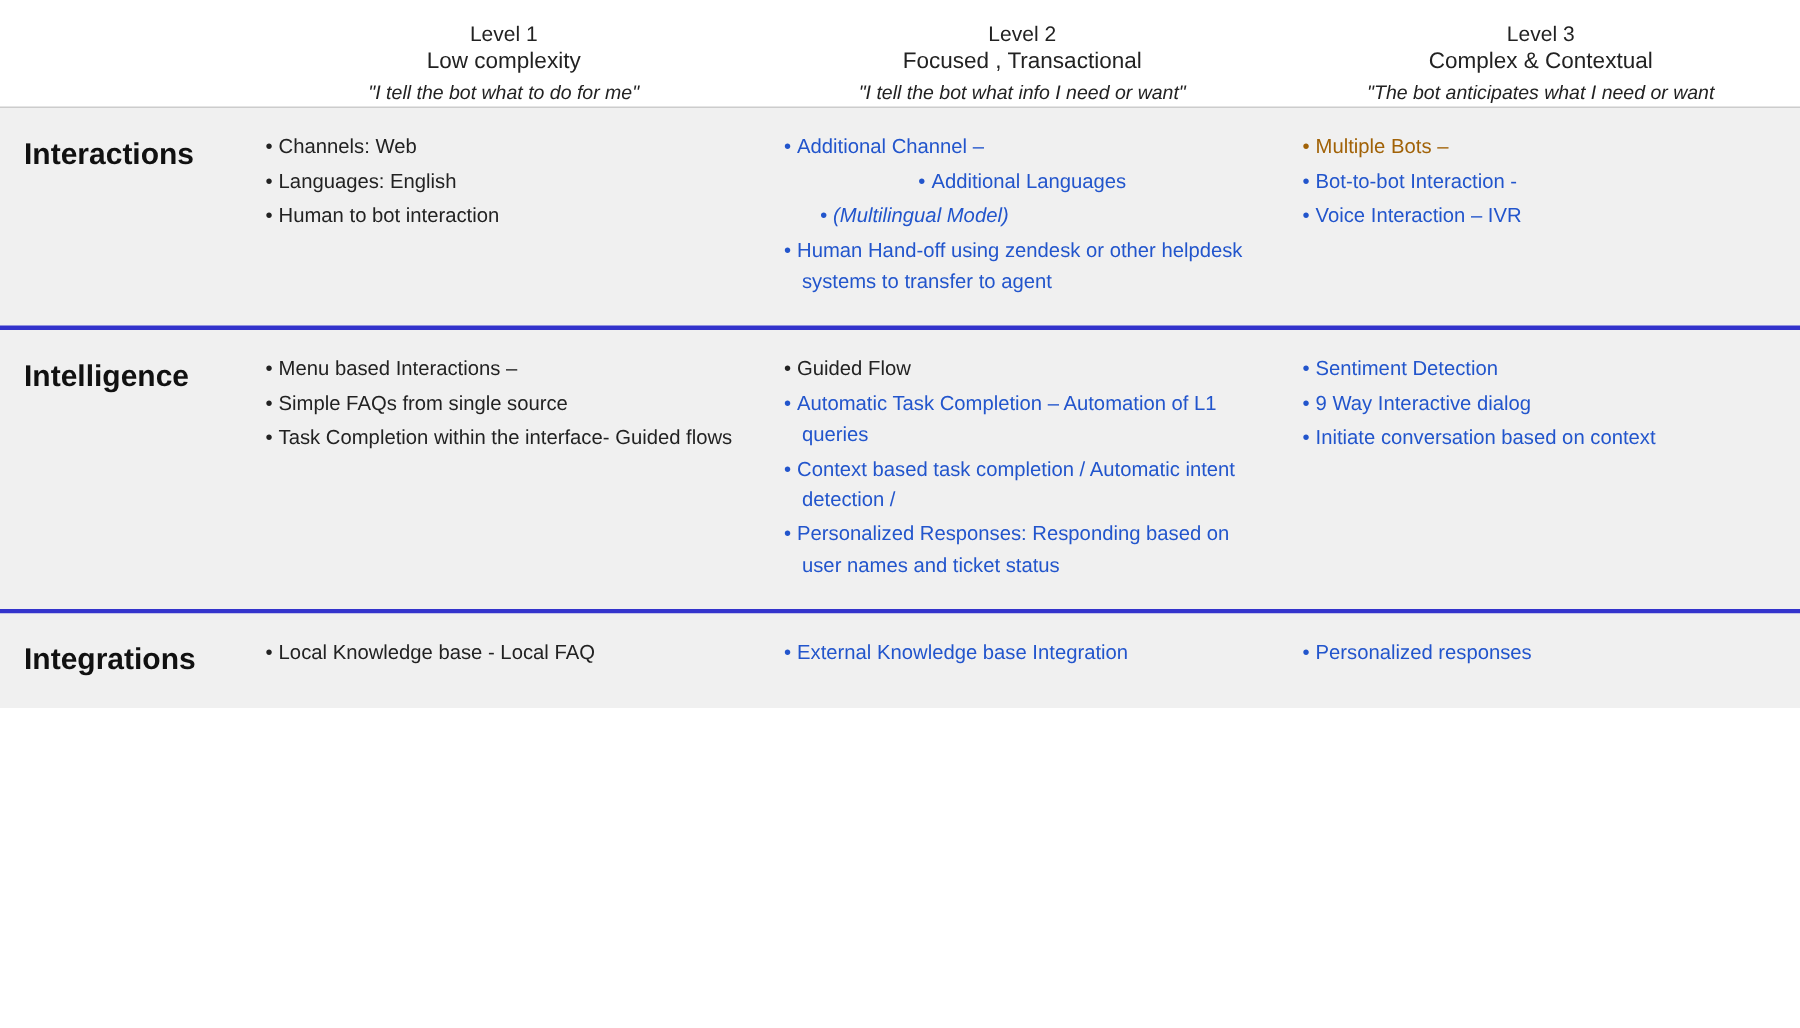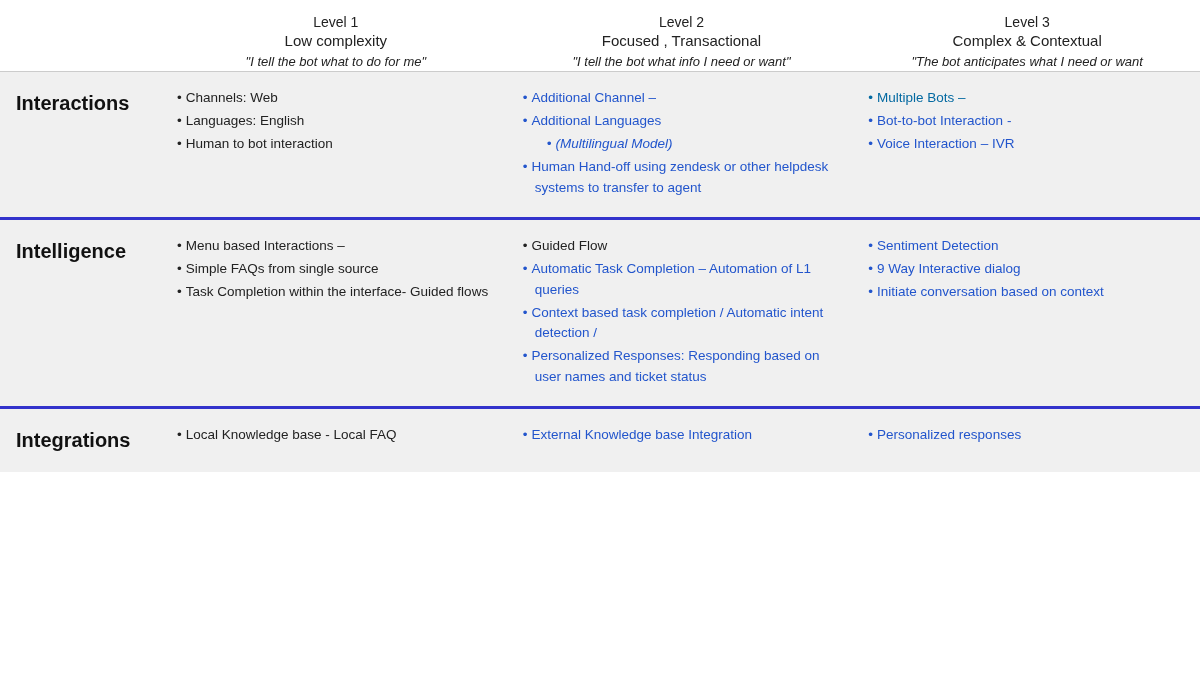--- a/index.html
+++ b/index.html
@@ -121,28 +121,28 @@
         <div class="content-cell">
           <ul>
             <li>Channels: Web</li>
             <li>Languages: English</li>
             <li>Human to bot interaction</li>
           </ul>
         </div>
         <div class="content-cell">
           <ul>
             <li style="color: rgb(34, 85, 204); font-weight: 500;">Additional Channel –</li>
-            <li style="color: rgb(34, 85, 204); font-weight: 500;">Additional Languages</li>
+            <li style="color: rgb(34, 85, 204); font-weight: 500; text-align: center;">Additional Languages</li>
             <li style="color: rgb(34, 85, 204); font-style: italic; text-indent: 0px; padding-left: 24px;">(Multilingual Model)</li>
             <li style="color: rgb(34, 85, 204); font-weight: 500;">Human Hand-off using zendesk or other helpdesk systems to transfer to agent</li>
           </ul>
         </div>
         <div class="content-cell">
           <ul>
-            <li style="color: #0369a1; font-weight: 500;">Multiple Bots –</li>
+            <li style="color: #a16207; font-weight: 500;">Multiple Bots –</li>
             <li style="color: rgb(34, 85, 204); font-weight: 500;">Bot-to-bot Interaction -</li>
             <li style="color: rgb(34, 85, 204); font-weight: 500;">Voice Interaction – IVR</li>
           </ul>
         </div>
       </div>
       <div class="section-row">
         <div class="section-label-cell">
           <span class="section-label">Intelligence</span>
         </div>
         <div class="content-cell">

